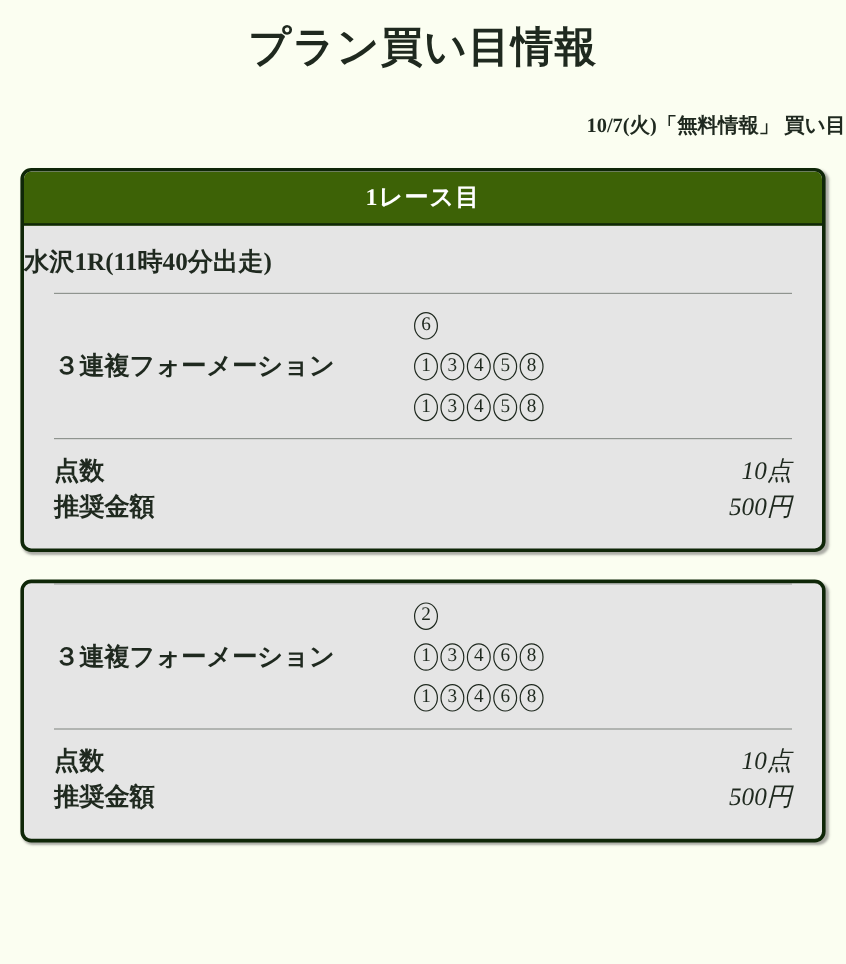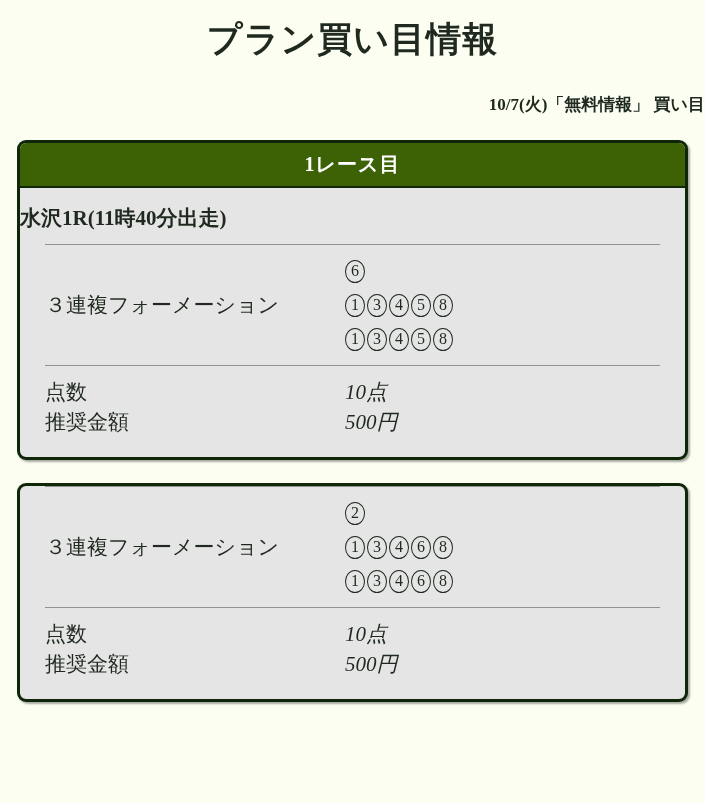--- a/index.html
+++ b/index.html
@@ -60,21 +60,21 @@
     margin: 0 25px;
     height: 0;
   }
   .row {
     display: flex;
     padding: 0 25px;
   }
   .label {
     flex: 0 0 300px;
     width: 300px;
-    font-weight: normal;
+    font-weight: bold;
     font-size: 21px;
   }
   .formation-row {
     padding: 9px 25px;
     align-items: center;
   }
   .formation-lines {
     display: flex;
     flex-direction: column;
   }
@@ -95,20 +95,21 @@
     font-size: 16px;
     margin-right: 2px;
     line-height: 1;
   }
   .stats {
     padding: 11px 0 20px;
   }
   .stat-row {
     line-height: 30px;
     font-size: 21px;
+    justify-content: space-between;
   }
   .value {
     font-size: 21px;
     font-style: italic;
   }
 </style>
 </head>
 <body>
 
 <div class="page">

